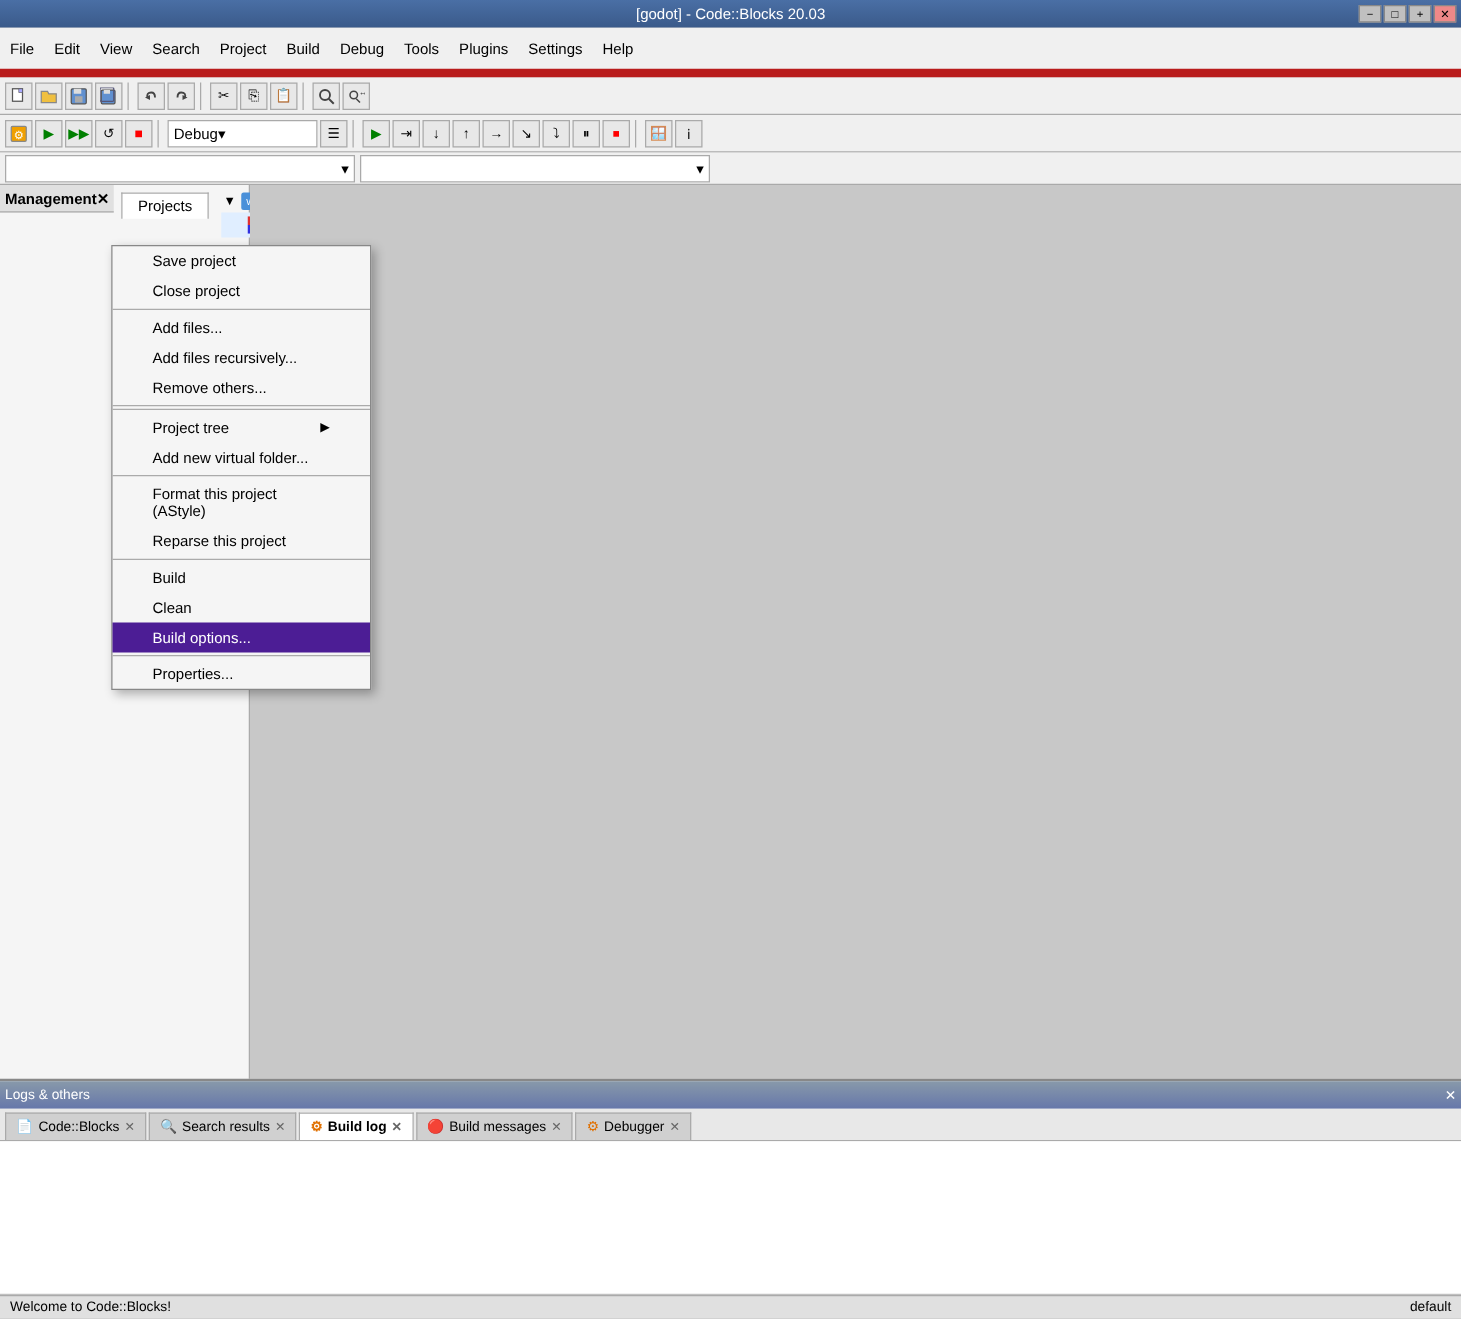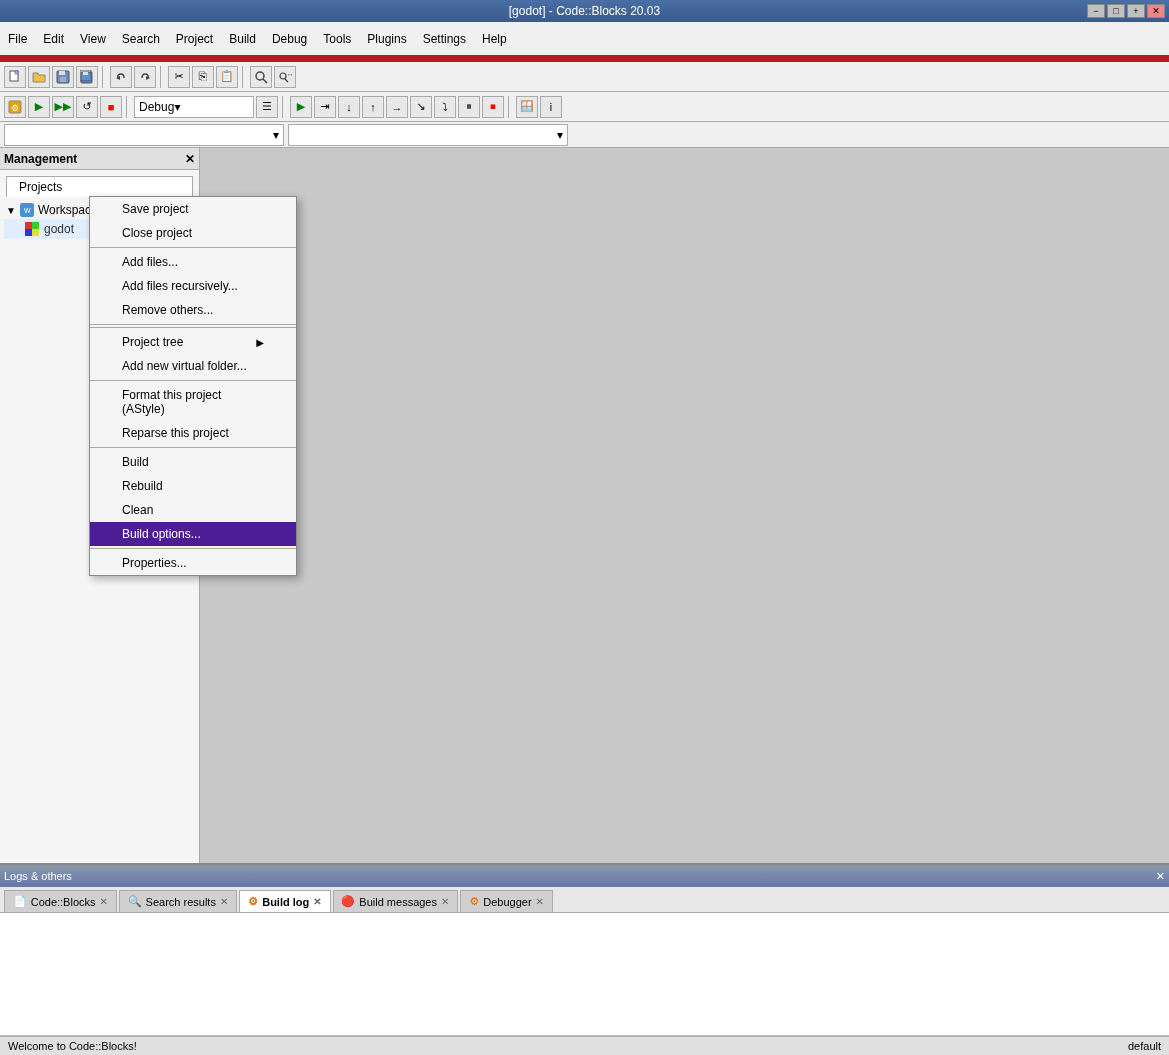--- a/index.html
+++ b/index.html
@@ -135,21 +135,20 @@
       flex: 1;
       overflow: hidden;
     }
 
     
     #left-panel {
       width: 200px;
       background: #f5f5f5;
       border-right: 1px solid #aaa;
       display: flex;
-      flex-direction: column;
     }
     #management-header {
       background: #e0e0e0;
       border-bottom: 1px solid #aaa;
       height: 22px;
       display: flex;
       align-items: center;
       justify-content: space-between;
       padding: 0 4px;
       font-weight: bold;
@@ -497,23 +496,20 @@
     <span>Format this project (AStyle)</span>
   </div>
   <div class="ctx-item">
     <span>Reparse this project</span>
   </div>
   <div class="ctx-sep"></div>
   <div class="ctx-item">
     <span>Build</span>
   </div>
   <div class="ctx-item">
-    <span>Rebuild</span>
-  </div>
-  <div class="ctx-item">
     <span>Clean</span>
   </div>
   <div class="ctx-item highlighted">
     <span>Build options...</span>
   </div>
   <div class="ctx-sep"></div>
   <div class="ctx-item">
     <span>Properties...</span>
   </div>
 </div>

